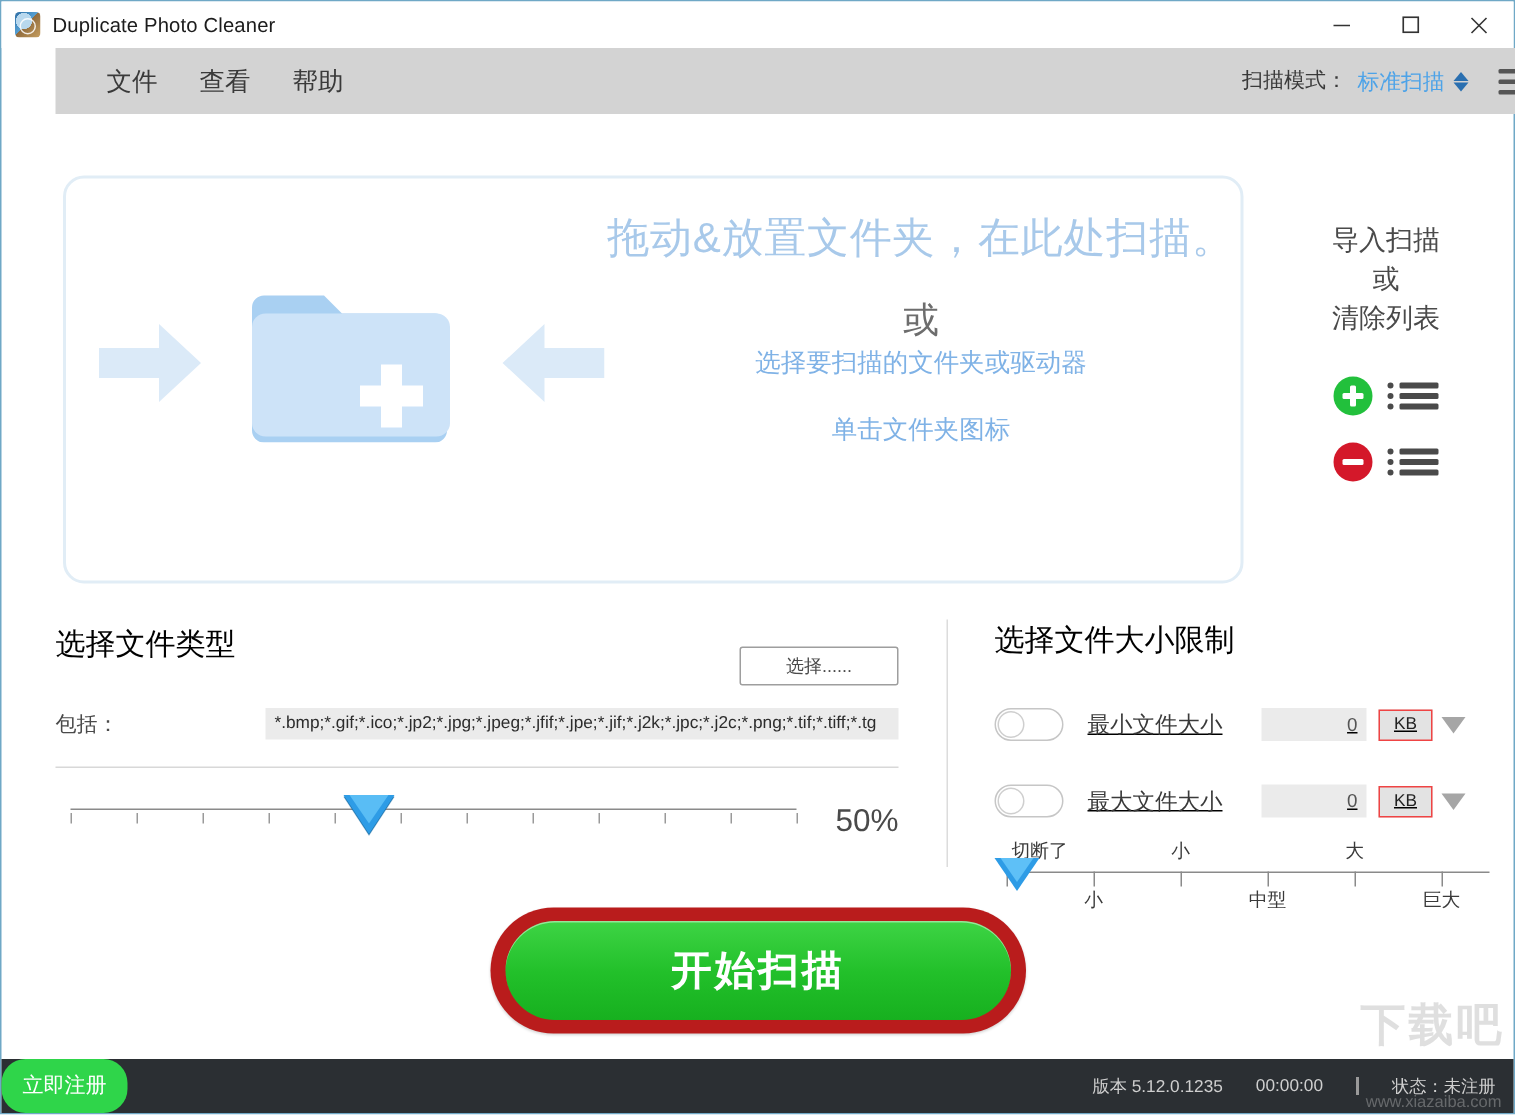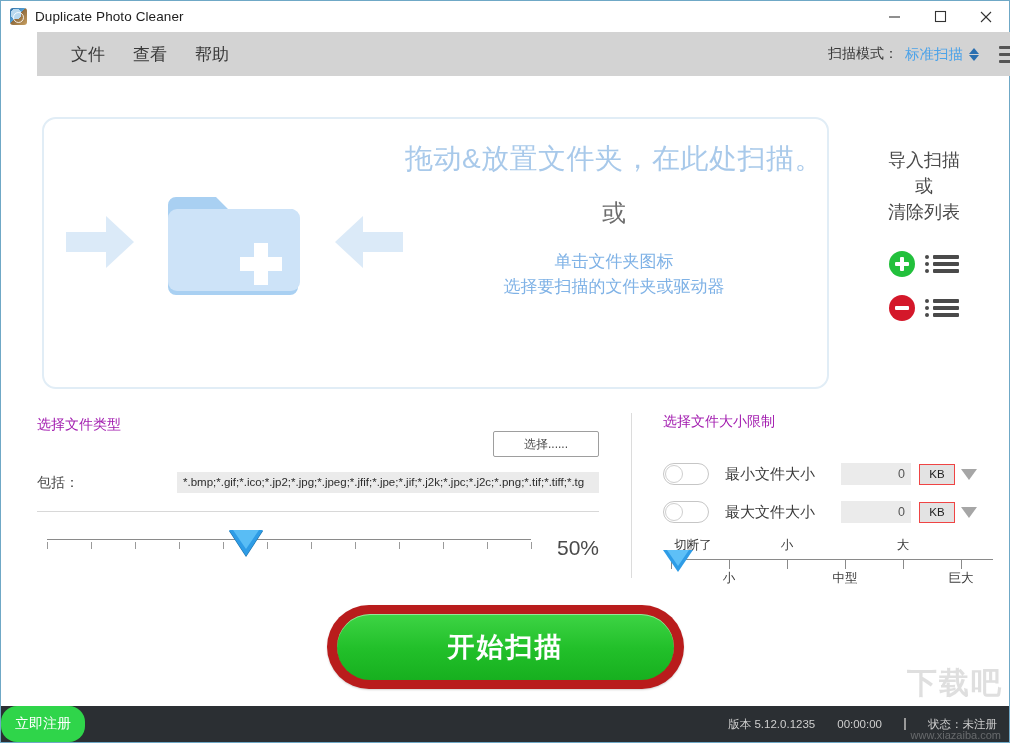--- a/index.html
+++ b/index.html
@@ -132,21 +132,21 @@
   .circle-btn .bar-v {
     position: absolute; width: 4px; height: 14px; background: #fff; border-radius: 1px;
   }
   .list-icon { display: flex; flex-direction: column; gap: 3px; }
   .list-icon .lrow { display: flex; align-items: center; gap: 4px; }
   .list-icon .dot { width: 4px; height: 4px; background: #4a4a4a; border-radius: 50%; }
   .list-icon .line { width: 26px; height: 4px; background: #4a4a4a; border-radius: 1px; }
 
   
   .sec-left { position: absolute; left: 36px; top: 415px; width: 562px; }
-  .sec-title { font-size: 14px; color: #a21caf; }
+  .sec-title { font-size: 20px; color: #000000; }
   .choose-btn {
     position: absolute; right: 0; top: 15px;
     width: 106px; height: 26px;
     border: 1px solid #9e9e9e; border-radius: 2px; background: #ffffff;
     font-size: 12px; color: #4a4a4a;
     display: flex; align-items: center; justify-content: center;
   }
   .include-row {
     position: absolute; top: 56px; left: 0; width: 562px;
     display: flex; align-items: center;
@@ -190,21 +190,21 @@
   .sim-value { font-size: 21px; color: #4a4a4a; width: 58px; text-align: right; }
 
   
   .vsep {
     position: absolute; left: 630px; top: 412px; width: 1px; height: 165px;
     background: #dcdcdc;
   }
 
   
   .sec-right { position: absolute; left: 662px; top: 412px; width: 340px; }
-  .size-rows { margin-top: 32px; display: flex; flex-direction: column; gap: 16px; }
+  .size-rows { margin-top: 32px; display: flex; flex-direction: column; gap: 29px; text-decoration: underline; }
   .size-row { display: flex; align-items: center; }
   .toggle {
     width: 46px; height: 22px; border-radius: 11px;
     border: 1px solid #c6c6c6; background: #ffffff; position: relative; flex: none;
   }
   .toggle .knob {
     position: absolute; left: 1px; top: 1px; width: 18px; height: 18px;
     border-radius: 50%; background: #ffffff; border: 1px solid #cfcfcf;
   }
   .size-label { font-size: 15px; color: #3a3a3a; margin-left: 16px; width: 116px; }
@@ -353,22 +353,22 @@
       <path d="M2 16 a8 8 0 0 1 8-8 h40 l12 12 h62 a8 8 0 0 1 8 8 v70 a8 8 0 0 1 -8 8 h-114 a8 8 0 0 1 -8 -8 Z" fill="#a9d0f2"></path>
       <rect x="2" y="20" width="132" height="82" rx="9" fill="#cde3f8"></rect>
       <path d="M88 54 h14 v14 h14 v14 h-14 v14 h-14 v-14 h-14 v-14 h14 Z" fill="#ffffff"></path>
     </svg>
     <svg class="arrow-right" viewBox="0 0 70 60">
       <path d="M70 20 L30 20 L30 4 L2 30 L30 56 L30 40 L70 40 Z" fill="#dbeaf8"></path>
     </svg>
     <div class="dz-text">
       <div class="dz-title">拖动&amp;放置文件夹，在此处扫描。</div>
       <div class="dz-or">或</div>
+      <div class="dz-sub" style="margin-top:0">选择要扫描的文件夹或驱动器</div>
       <div class="dz-sub">单击文件夹图标</div>
-      <div class="dz-sub" style="margin-top:0">选择要扫描的文件夹或驱动器</div>
     </div>
   </div>
 
   <div class="side-panel">
     <div class="side-text">导入扫描</div>
     <div class="side-text">或</div>
     <div class="side-text">清除列表</div>
     <div class="side-actions">
       <div class="side-row">
         <span class="circle-btn add">

